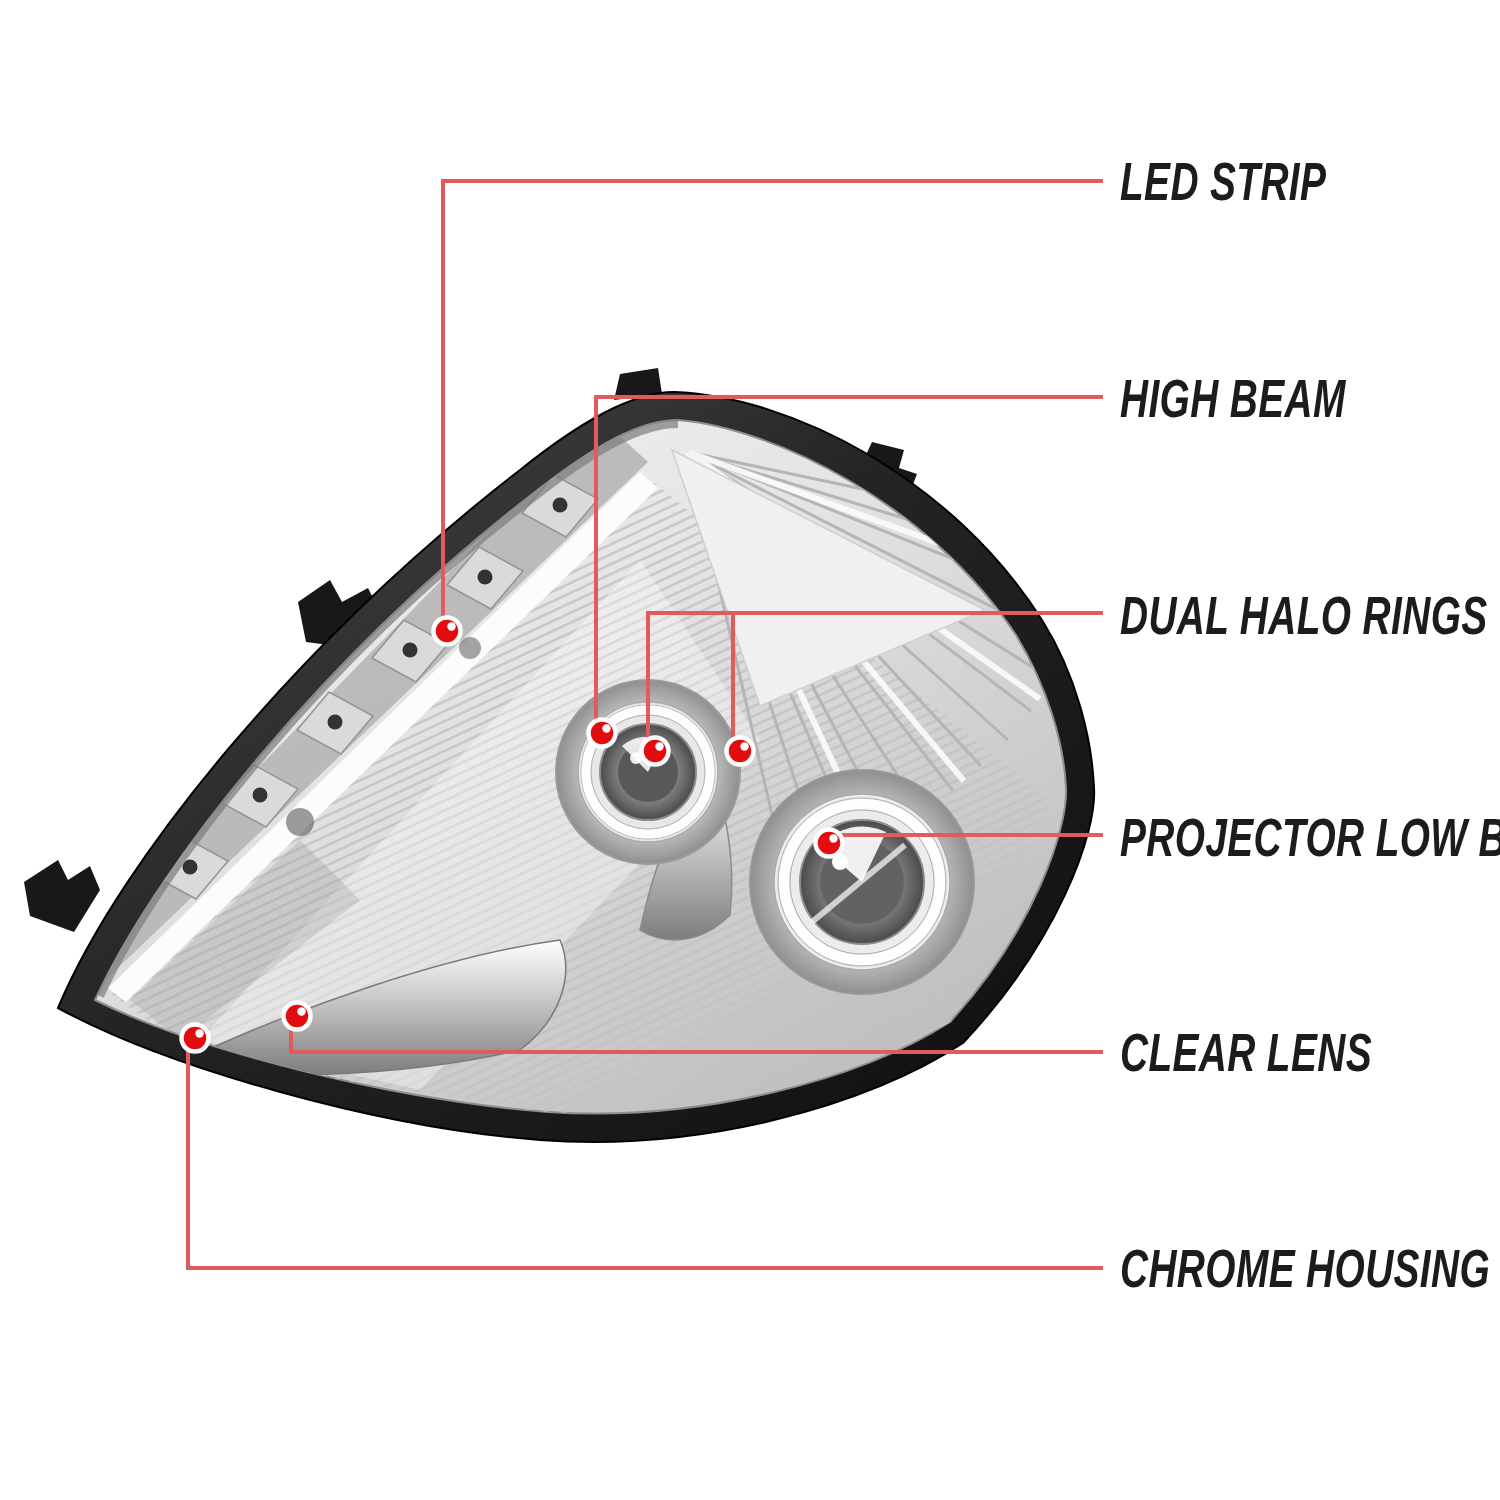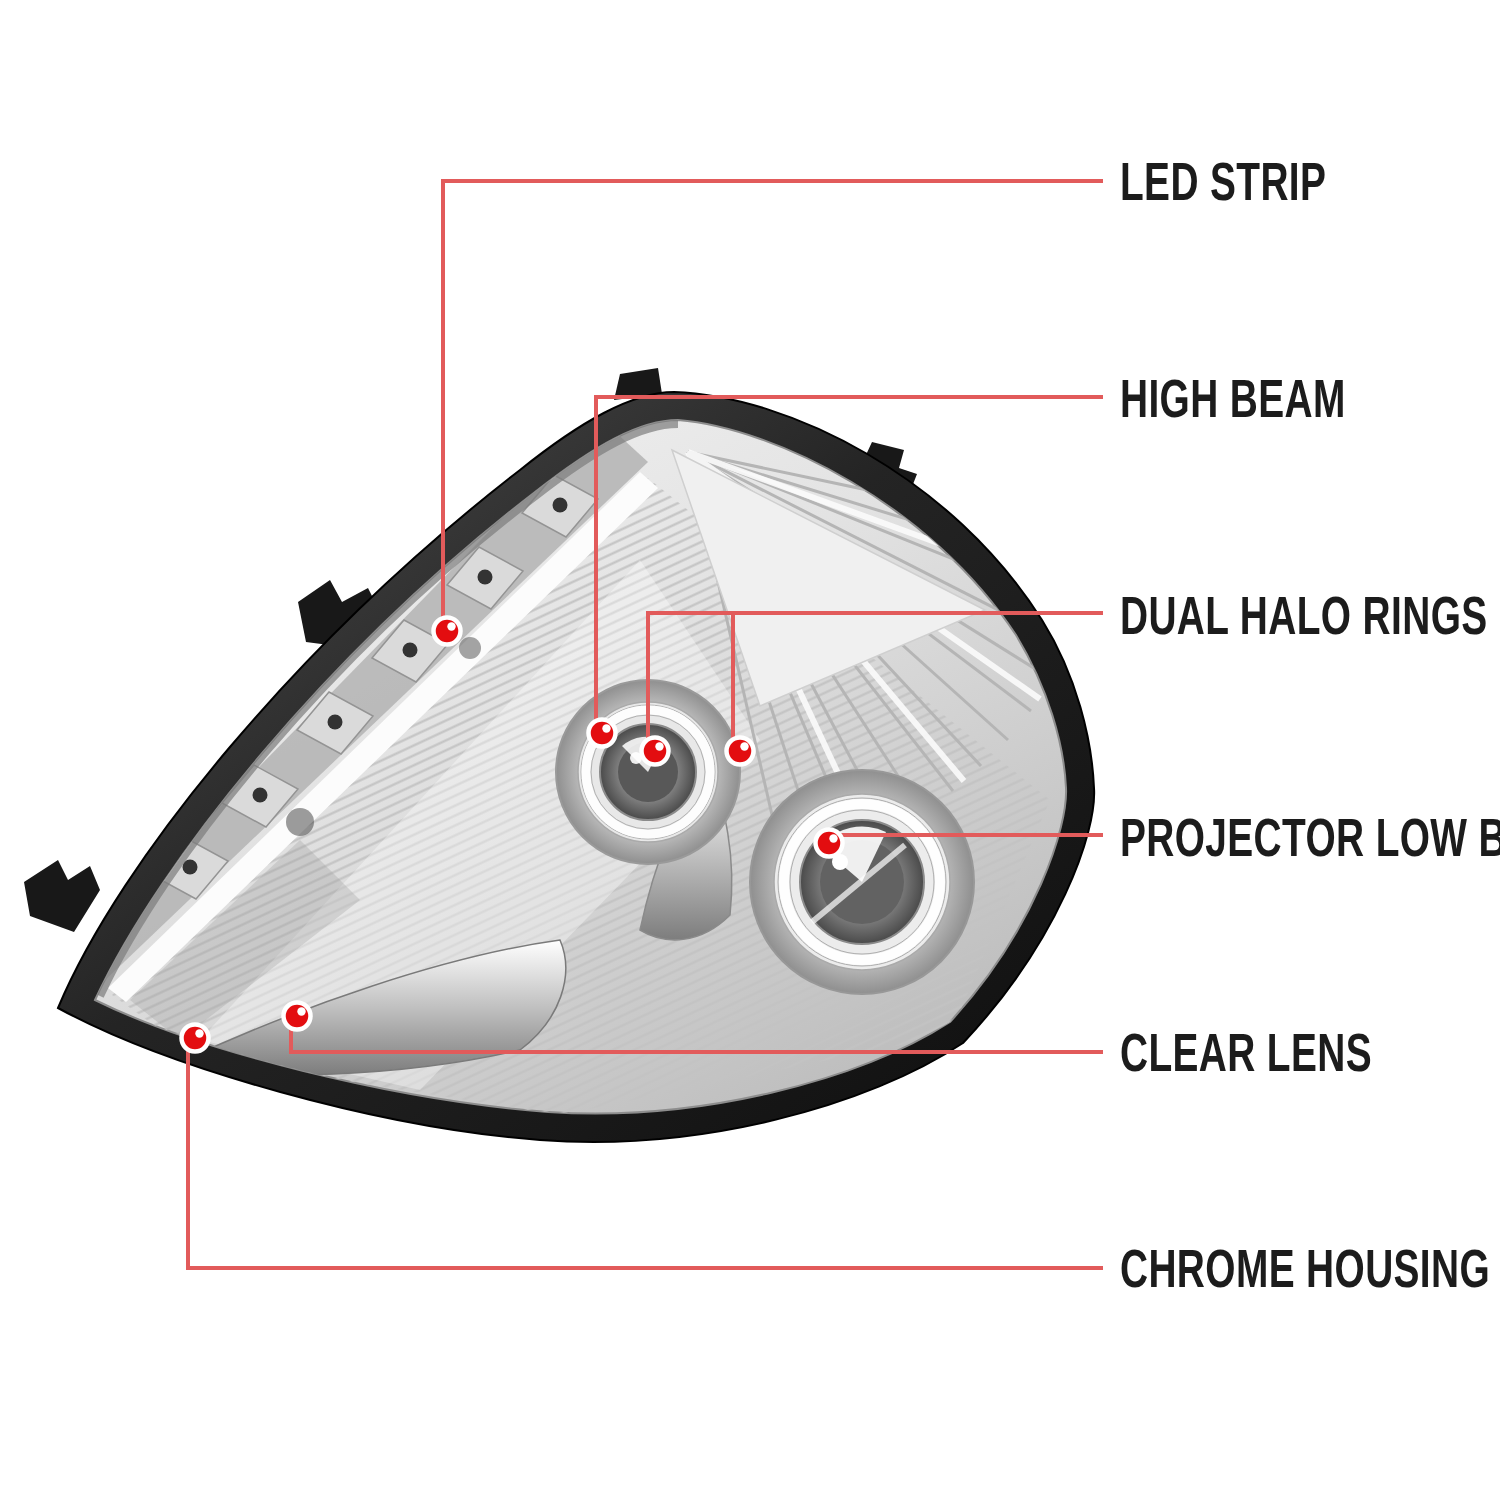--- a/index.html
+++ b/index.html
@@ -1,17 +1,17 @@
 <!DOCTYPE html>
 <html><head>
 <meta charset="utf-8">
 <style>
   html,body{margin:0;padding:0;background:#ffffff;}
   body{width:1500px;height:1500px;font-family:"Liberation Sans",sans-serif;}
-  .stage{position:relative;width:1500px;height:1500px;background:#ffffff;overflow:hidden;}
+  .stage{position:relative;width:1500px;height:1500px;background:#ffffff;overflow:hidden;font-style:italic;}
   .stage > svg{position:absolute;left:0;top:0;}
   .callout-label{
     font-family:"Liberation Sans",sans-serif;
     font-weight:700;
     font-size:54px;
     letter-spacing:0.5px;
     fill:#1c1c1c;
   }
 </style>
 </head>

